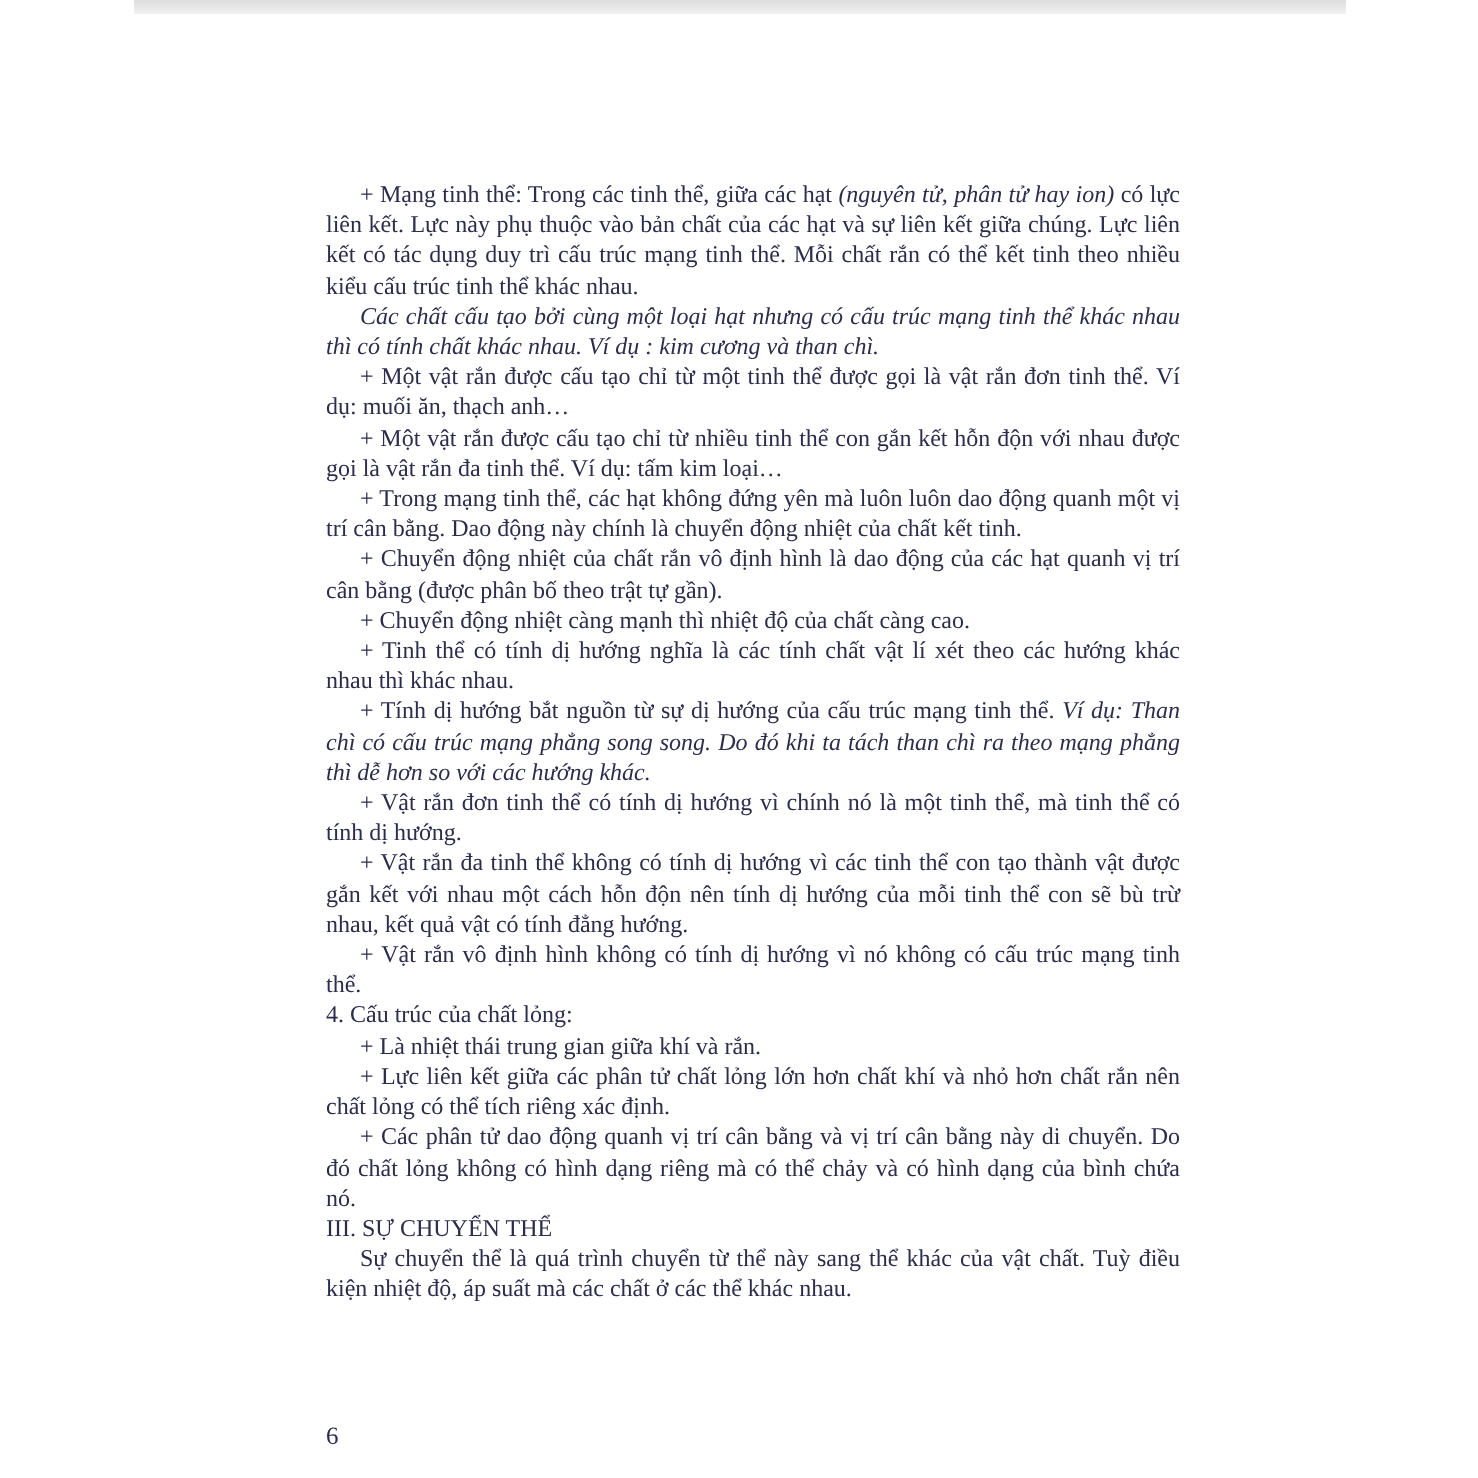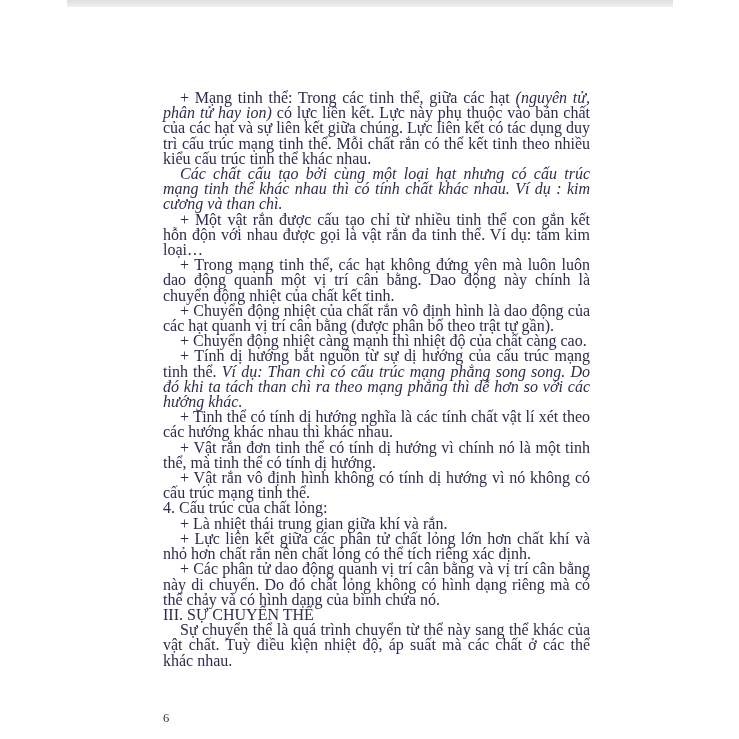--- a/index.html
+++ b/index.html
@@ -21,21 +21,21 @@
     width: 606px;
     height: 7px;
     background: linear-gradient(#dedede, #f1f1f1);
   }
   .page-body {
     position: absolute;
     left: 163px;
     top: 90px;
     width: 427px;
     color: #2c2c4c;
-    font-size: 16px;
+    font-size: 12px;
     line-height: 15.2px;
   }
   .para {
     margin: 0;
     text-align: justify;
   }
   .para.item {
     text-indent: 17px;
   }
   .para.heading {
@@ -54,27 +54,29 @@
   }
 </style>
 </head>
 <body>
 
 <div class="top-strip"></div>
 
 <div class="page-body">
     <p class="para item"><span>+ Mạng tinh thể: Trong các tinh thể, giữa các hạt </span><span class="it">(nguyên tử, phân tử hay ion)</span><span> có lực liên kết. Lực này phụ thuộc vào bản chất của các hạt và sự liên kết giữa chúng. Lực liên kết có tác dụng duy trì cấu trúc mạng tinh thể. Mỗi chất rắn có thể kết tinh theo nhiều kiểu cấu trúc tinh thể khác nhau.</span></p>
     <p class="para item"><span class="it">Các chất cấu tạo bởi cùng một loại hạt nhưng có cấu trúc mạng tinh thể khác nhau thì có tính chất khác nhau. Ví dụ : kim cương và than chì.</span></p>
+    <p class="para item"><span>+ Một vật rắn được cấu tạo chỉ từ một tinh thể được gọi là vật rắn đơn tinh thể. Ví dụ: muối ăn, thạch anh…</span></p>
     <p class="para item"><span>+ Một vật rắn được cấu tạo chỉ từ nhiều tinh thể con gắn kết hỗn độn với nhau được gọi là vật rắn đa tinh thể. Ví dụ: tấm kim loại…</span></p>
     <p class="para item"><span>+ Trong mạng tinh thể, các hạt không đứng yên mà luôn luôn dao động quanh một vị trí cân bằng. Dao động này chính là chuyển động nhiệt của chất kết tinh.</span></p>
     <p class="para item"><span>+ Chuyển động nhiệt của chất rắn vô định hình là dao động của các hạt quanh vị trí cân bằng (được phân bố theo trật tự gần).</span></p>
     <p class="para item"><span>+ Chuyển động nhiệt càng mạnh thì nhiệt độ của chất càng cao.</span></p>
+    <p class="para item"><span>+ Tinh thể có tính dị hướng nghĩa là các tính chất vật lí xét theo các hướng khác nhau thì khác nhau.</span></p>
     <p class="para item"><span>+ Tính dị hướng bắt nguồn từ sự dị hướng của cấu trúc mạng tinh thể. </span><span class="it">Ví dụ: Than chì có cấu trúc mạng phẳng song song. Do đó khi ta tách than chì ra theo mạng phẳng thì dễ hơn so với các hướng khác.</span></p>
-    <p class="para item"><span>+ Tinh thể có tính dị hướng nghĩa là các tính chất vật lí xét theo các hướng khác nhau thì khác nhau.</span></p>
     <p class="para item"><span>+ Vật rắn đơn tinh thể có tính dị hướng vì chính nó là một tinh thể, mà tinh thể có tính dị hướng.</span></p>
+    <p class="para item"><span>+ Vật rắn đa tinh thể không có tính dị hướng vì các tinh thể con tạo thành vật được gắn kết với nhau một cách hỗn độn nên tính dị hướng của mỗi tinh thể con sẽ bù trừ nhau, kết quả vật có tính đẳng hướng.</span></p>
     <p class="para item"><span>+ Vật rắn vô định hình không có tính dị hướng vì nó không có cấu trúc mạng tinh thể.</span></p>
     <p class="para heading"><span>4. Cấu trúc của chất lỏng:</span></p>
     <p class="para item"><span>+ Là nhiệt thái trung gian giữa khí và rắn.</span></p>
     <p class="para item"><span>+ Lực liên kết giữa các phân tử chất lỏng lớn hơn chất khí và nhỏ hơn chất rắn nên chất lỏng có thể tích riêng xác định.</span></p>
     <p class="para item"><span>+ Các phân tử dao động quanh vị trí cân bằng và vị trí cân bằng này di chuyển. Do đó chất lỏng không có hình dạng riêng mà có thể chảy và có hình dạng của bình chứa nó.</span></p>
     <p class="para heading"><span>III. SỰ CHUYỂN THỂ</span></p>
     <p class="para item"><span>Sự chuyển thể là quá trình chuyển từ thể này sang thể khác của vật chất. Tuỳ điều kiện nhiệt độ, áp suất mà các chất ở các thể khác nhau.</span></p>
   </div>
 
 <div class="page-number">6</div>

